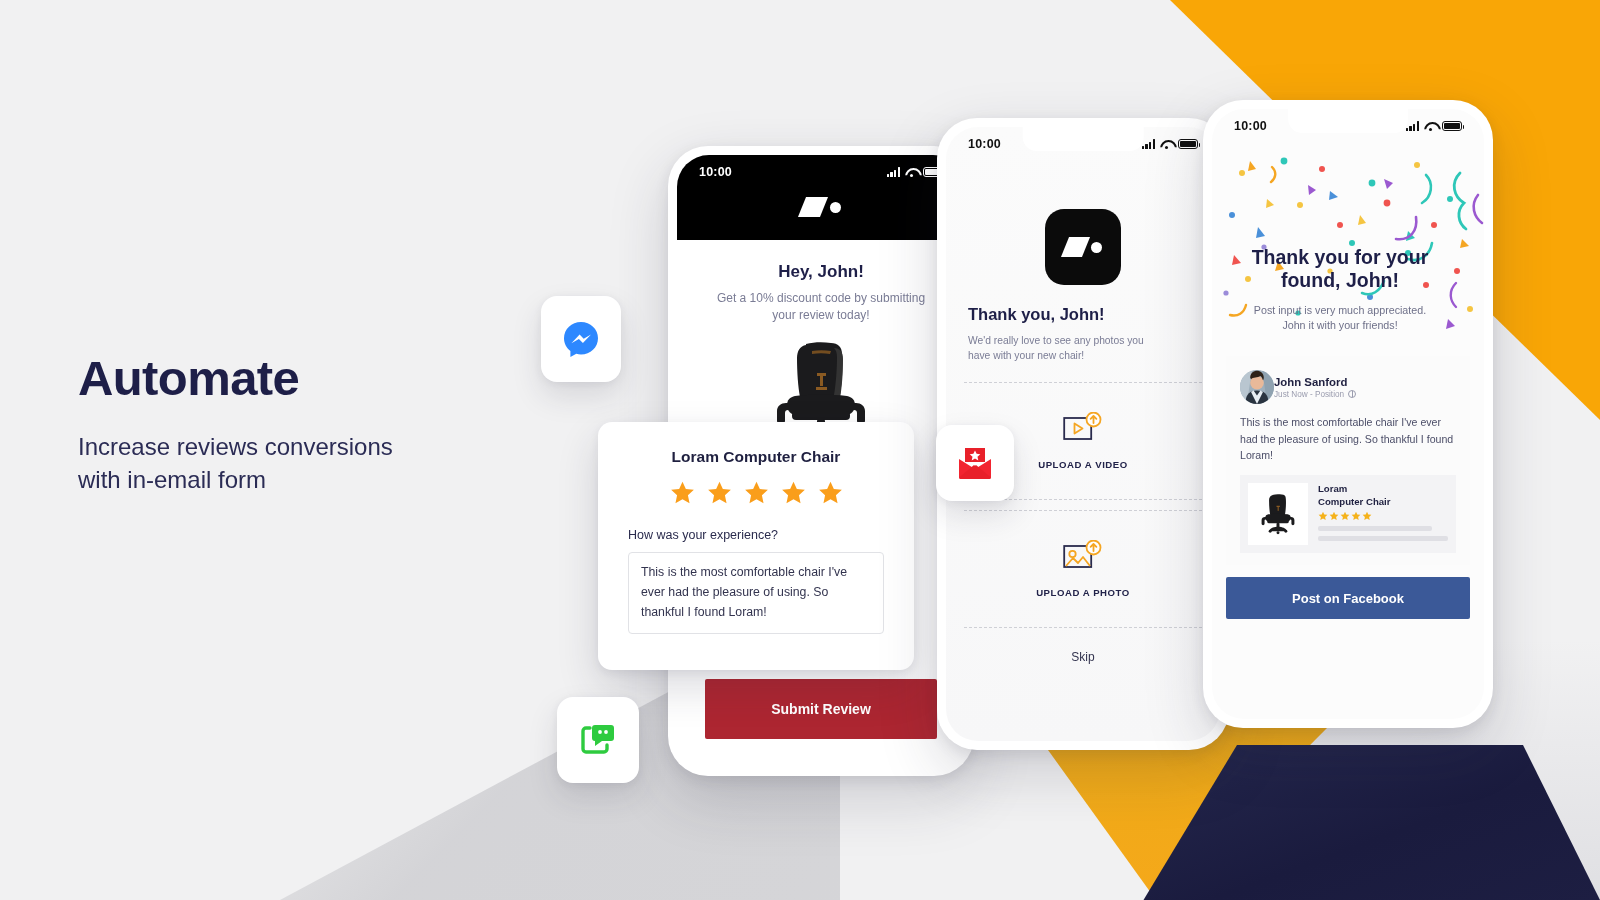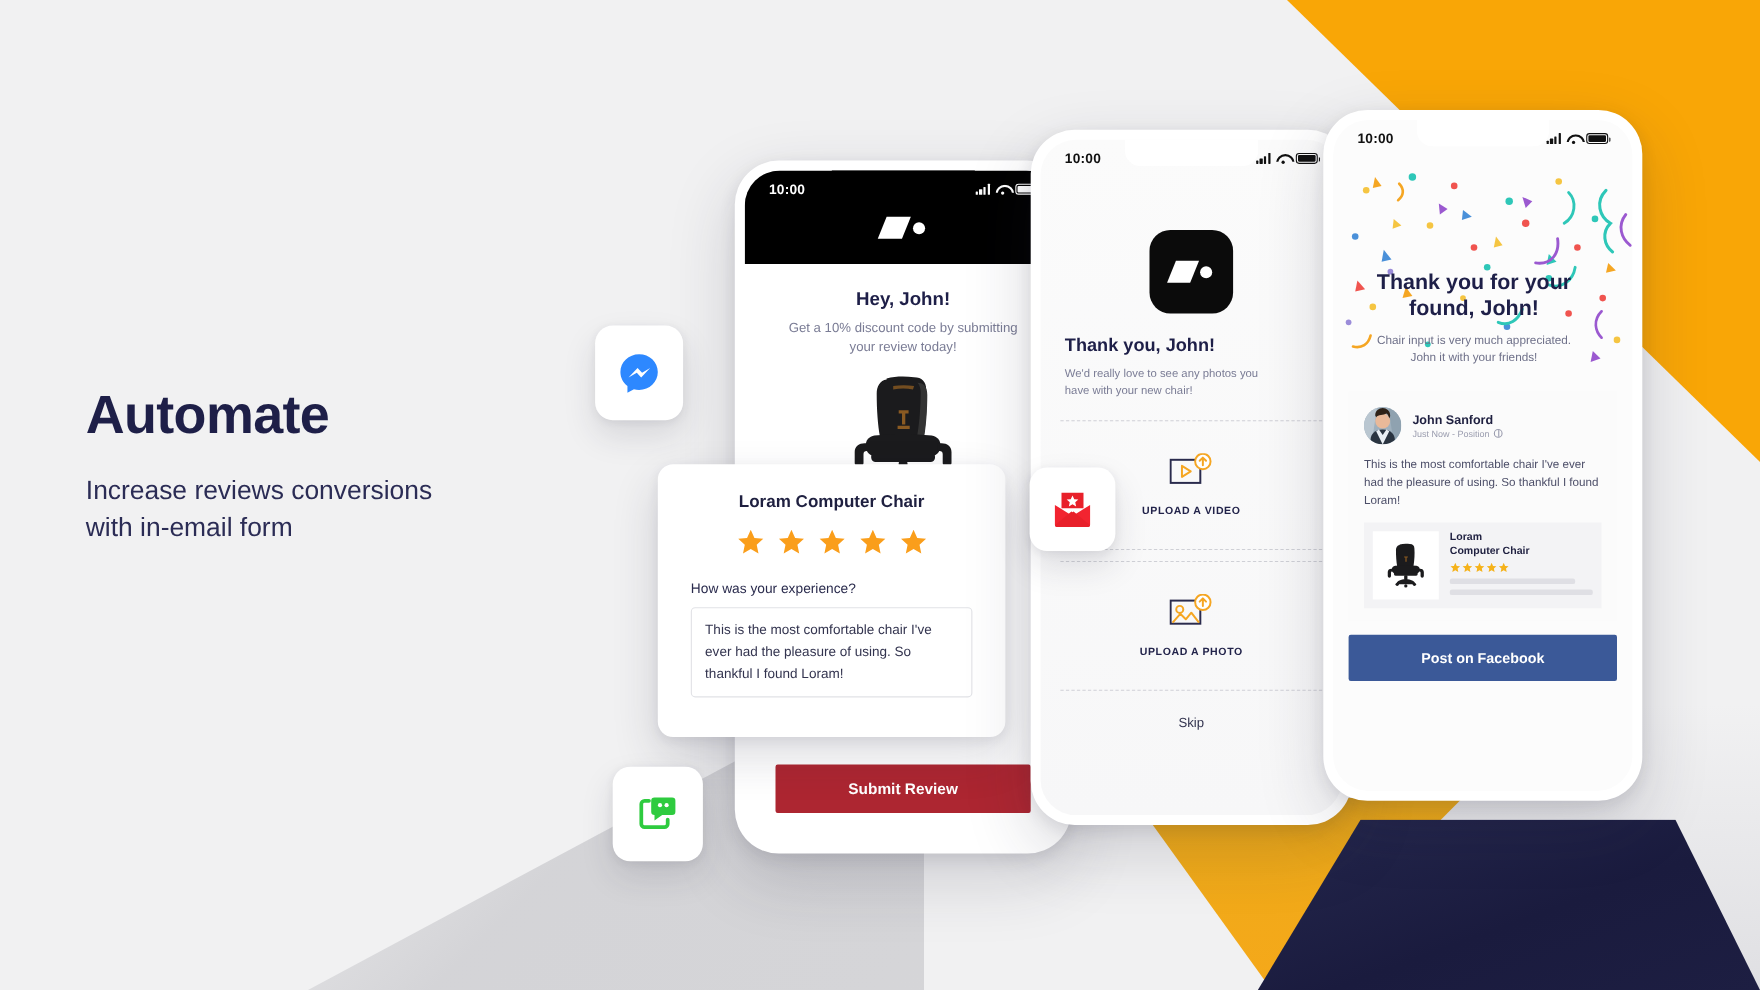--- a/index.html
+++ b/index.html
@@ -107,21 +107,21 @@
   .p1-logo .dot { width: 11px; height: 11px; }
 
   .p1-body { padding: 22px 26px 0; text-align: center; }
   .p1-title { font-size: 17px; font-weight: 700; color: #1e1f48; }
   .p1-sub { margin-top: 8px; font-size: 12px; line-height: 1.45; color: #7a7c95; }
 
   .chair-wrap { margin-top: 14px; display:flex; justify-content:center; }
 
   .p1-submit-area { position: absolute; left: 0; right: 0; bottom: 28px; display:flex; justify-content:center; }
   .btn-submit {
-    width: 232px; height: 44px; background: #ad2631; color: #fff;
+    width: 232px; height: 60px; background: #ad2631; color: #fff;
     font-size: 14px; font-weight: 700; border: none; border-radius: 2px;
     display:flex; align-items:center; justify-content:center; cursor:pointer;
   }
 
   
   #review-card {
     position: absolute; left: 598px; top: 422px; width: 316px; height: 248px;
     background: #fff; border-radius: 14px;
     box-shadow: 0 18px 42px rgba(40,40,60,.16), 0 3px 10px rgba(40,40,60,.08);
     padding: 26px 30px 0;
@@ -163,21 +163,21 @@
   #phone3 .screen { background: #fcfcfc; }
   #phone3 .statusbar { color: #111; }
   #phone3 .notch { background: #fff; width: 44%; height: 24px; }
   .confetti-area { position: relative; height: 205px; overflow: hidden; }
   .confetti-area svg { position:absolute; inset:0; }
   .p3-head { position: absolute; left: 0; right: 16px; bottom: 14px; text-align:center; padding: 0 20px; }
   .p3-title { font-size: 19.5px; font-weight: 700; line-height: 1.2; color:#1e1f48; }
   .p3-sub { margin-top: 10px; font-size: 10.7px; line-height:1.46; color:#6e7089; }
 
   .fb-card { margin: 8px 14px 0; background: #fbfbfb; padding: 14px 14px 12px; }
-  .fb-user { display:flex; align-items:center; gap: 10px; }
+  .fb-user { display:flex; align-items:center; gap: 0; }
   .avatar { width: 34px; height: 34px; border-radius: 50%; overflow:hidden; flex: none; }
   .fb-name { font-size: 11.4px; font-weight: 700; color:#1f2040; }
   .fb-meta { margin-top: 2px; font-size: 8.2px; color:#9a9cae; display:flex; align-items:center; gap:4px; }
   .globe { width: 8px; height: 8px; border-radius: 50%; border: 1px solid #9a9cae; position: relative; }
   .globe::after { content:""; position:absolute; left:3px; top:0; width:0; height:100%; border-left:1px solid #9a9cae; }
   .fb-text { margin-top: 10px; font-size: 10.6px; line-height: 1.58; color:#4c4e68; }
   .fb-product { margin-top: 11px; background:#f3f3f5; display:flex; gap: 10px; padding: 8px; }
   .fb-thumb { width: 60px; height: 62px; background:#fff; display:flex; align-items:center; justify-content:center; flex:none; }
   .fb-p-name { font-size: 9.6px; font-weight: 700; line-height: 1.3; color:#1f2040; }
   .fb-p-stars { margin-top: 3px; display:flex; gap: 1px; color:#f5b21a; }
@@ -428,21 +428,21 @@
             <path d="M244 140c-8 8-6 18 0 24" stroke="#9b59d0" stroke-width="2.4" fill="none" stroke-linecap="round"></path>
             <path d="M18 172c8 2 14-2 16-10" stroke="#f5a623" stroke-width="2.4" fill="none" stroke-linecap="round"></path>
           </g>
         </svg>
         <div class="p3-head">
           <div class="p3-title">
             <span>Thank you for your</span><br>
             <span>found, John!</span>
           </div>
           <div class="p3-sub">
-            <span>Chair input is very much appreciated.</span><br>
+            <span>Post input is very much appreciated.</span><br>
             <span>John it with your friends!</span>
           </div>
         </div>
       </div>
 
       <div class="fb-card">
         <div class="fb-user">
           <div class="avatar">
             <svg viewBox="0 0 40 40" width="34" height="34">
               <rect width="40" height="40" fill="#9fb0bd"></rect>

